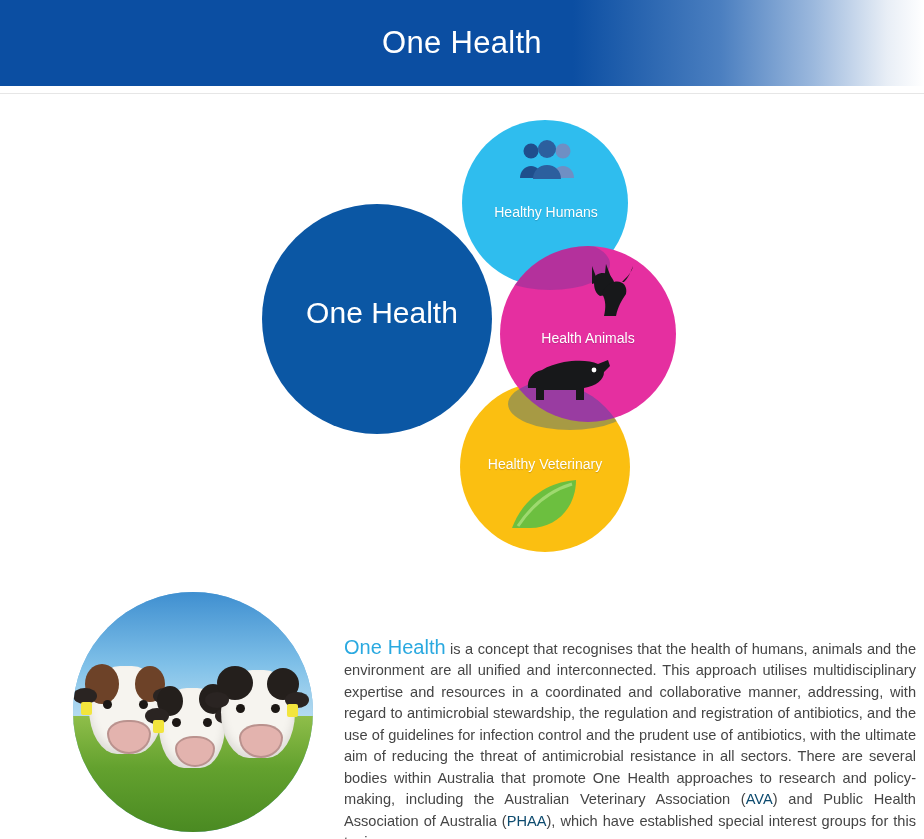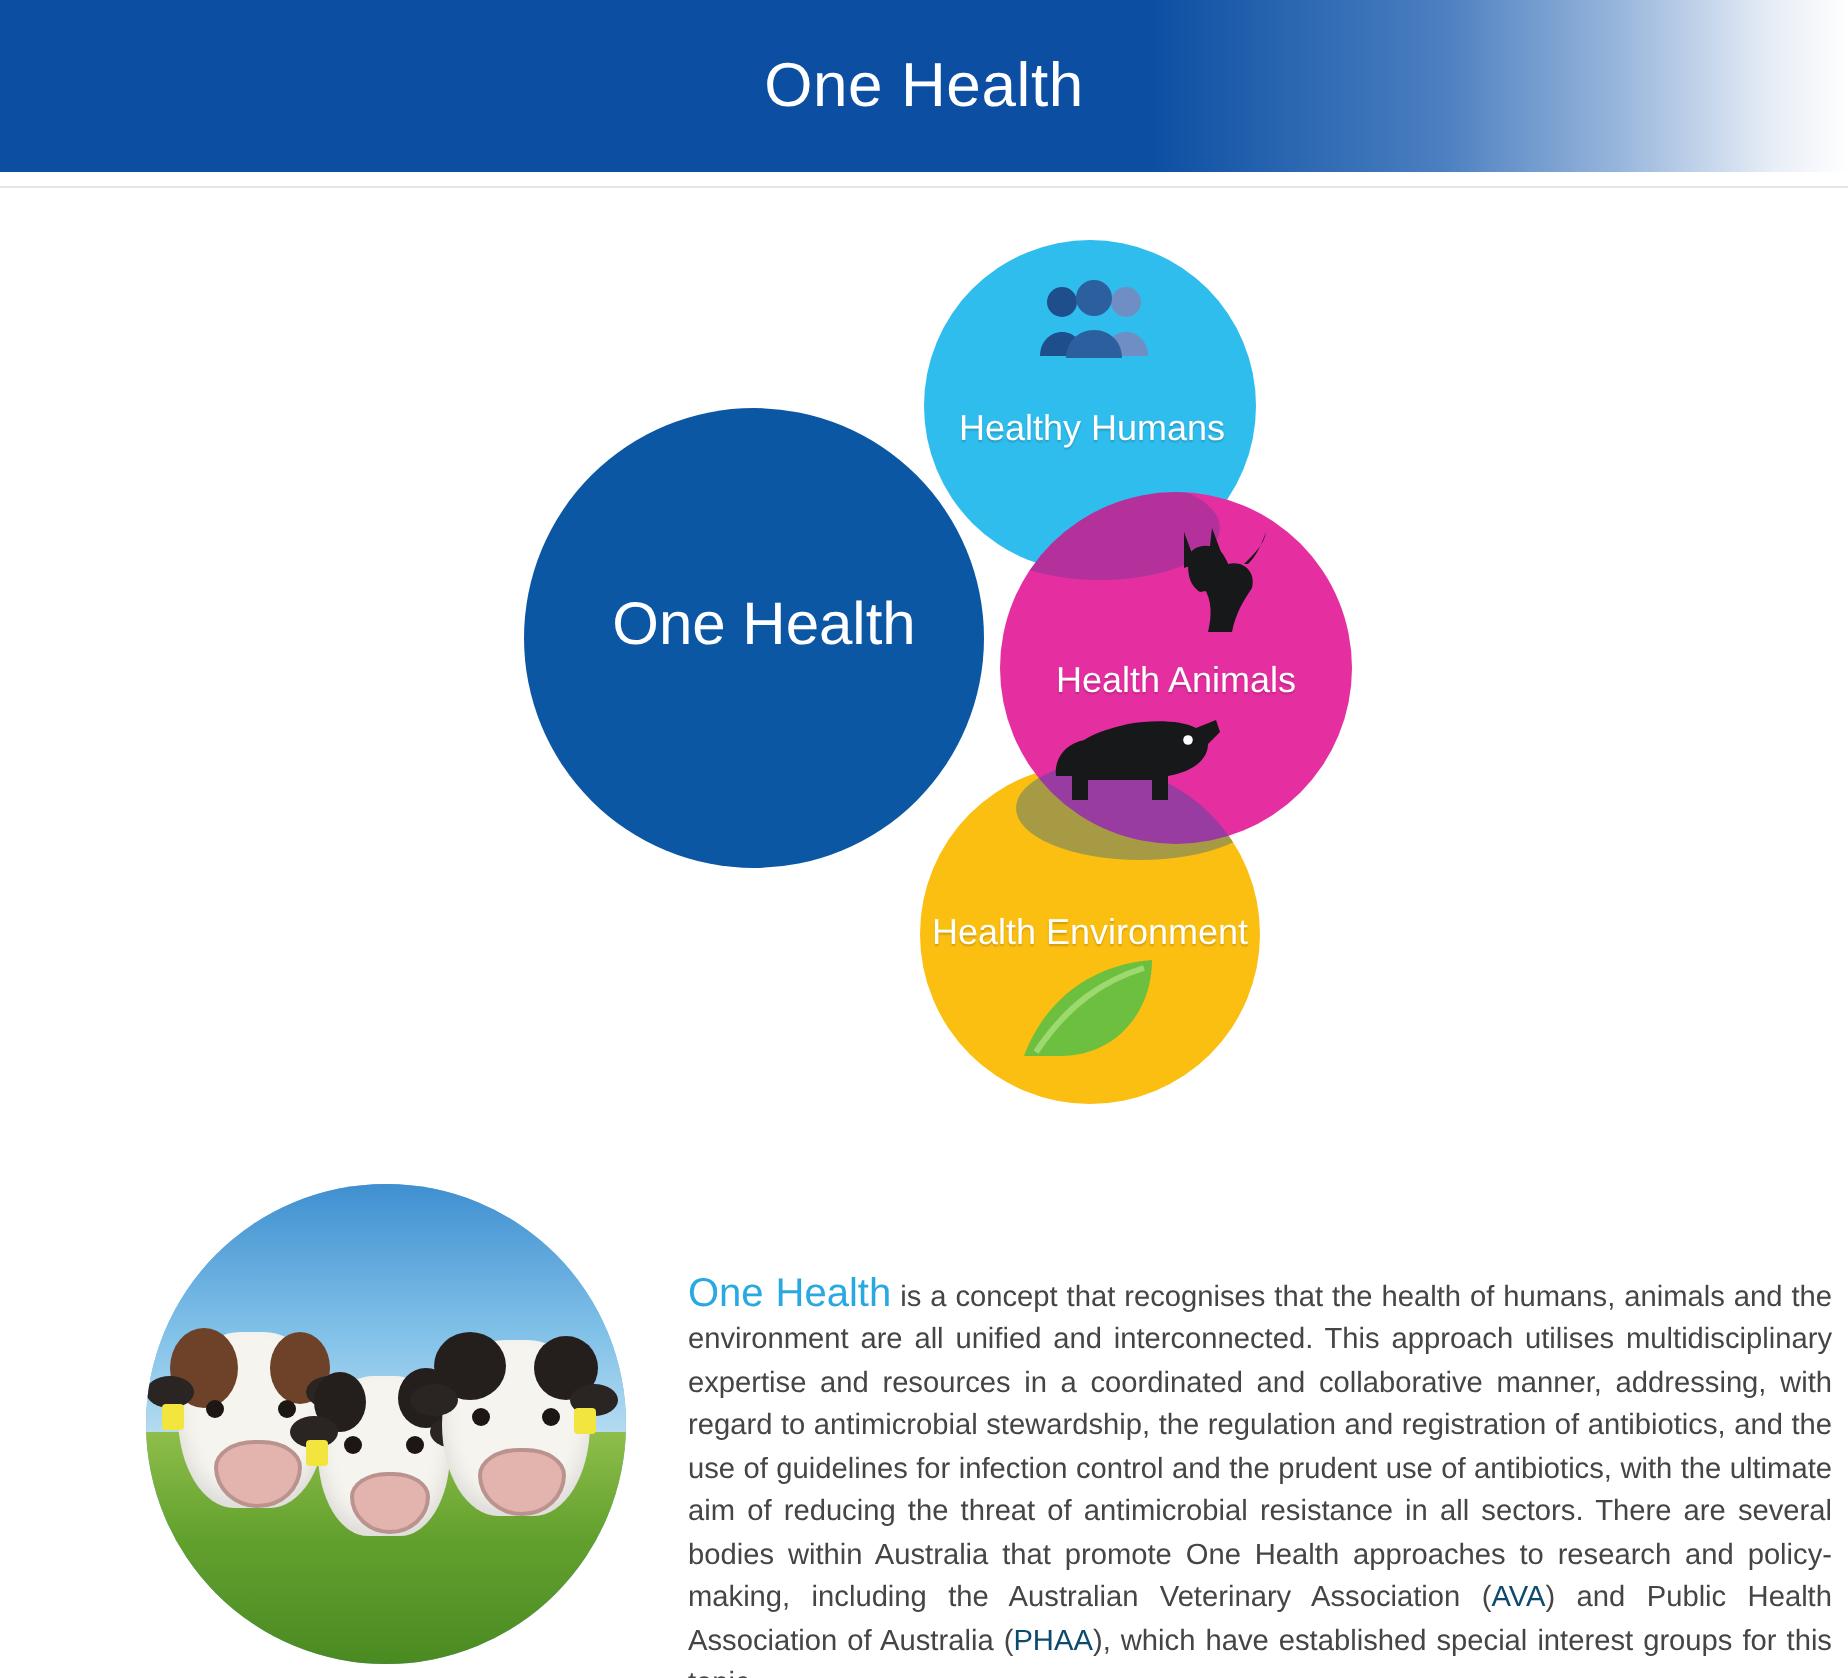--- a/index.html
+++ b/index.html
@@ -126,21 +126,21 @@
     top: 270px;
     width: 170px;
     height: 170px;
     background: rgba(11, 87, 164, 0.35);
     clip-path: ellipse(62px 26px at 110px 22px);
   }
   .label {
     position: absolute;
     z-index: 8;
     color: #ffffff;
-    font-size: 18px;
+    font-size: 14px;
     white-space: nowrap;
     text-shadow: 0 1px 1px rgba(0,0,0,0.18);
   }
   .label-onehealth {
     left: 20px;
     top: 184px;
     width: 200px;
     text-align: center;
     font-size: 30px;
     text-shadow: none;
@@ -307,21 +307,21 @@
       </svg>
 
       <svg class="icon-leaf" width="76" height="58" viewBox="0 0 76 58">
         <path d="M6 52 C18 20 44 6 70 4 C70 30 52 52 24 52 Z" fill="#6cbf3f"></path>
         <path d="M12 50 C28 26 46 14 66 8" stroke="#9ed96f" stroke-width="3" fill="none"></path>
       </svg>
 
       <div class="label label-onehealth">One Health</div>
       <div class="label label-humans">Healthy Humans</div>
       <div class="label label-animals">Health Animals</div>
-      <div class="label label-env">Health Environment</div>
+      <div class="label label-env">Healthy Veterinary</div>
     </div>
   </div>
 
   <div class="bottom">
 
     <div class="photo">
       <div class="sky"></div>
       <div class="grass"></div>
 
       <div class="cow cow-head cow1">

